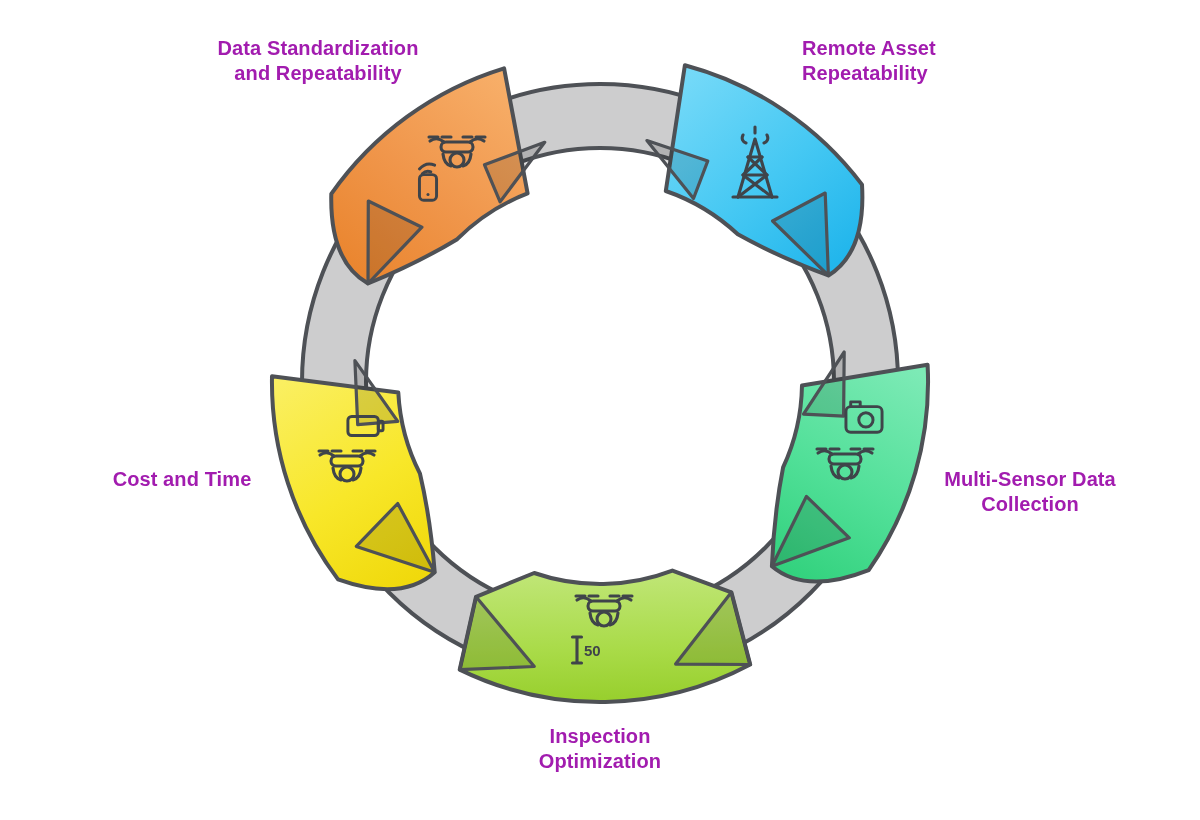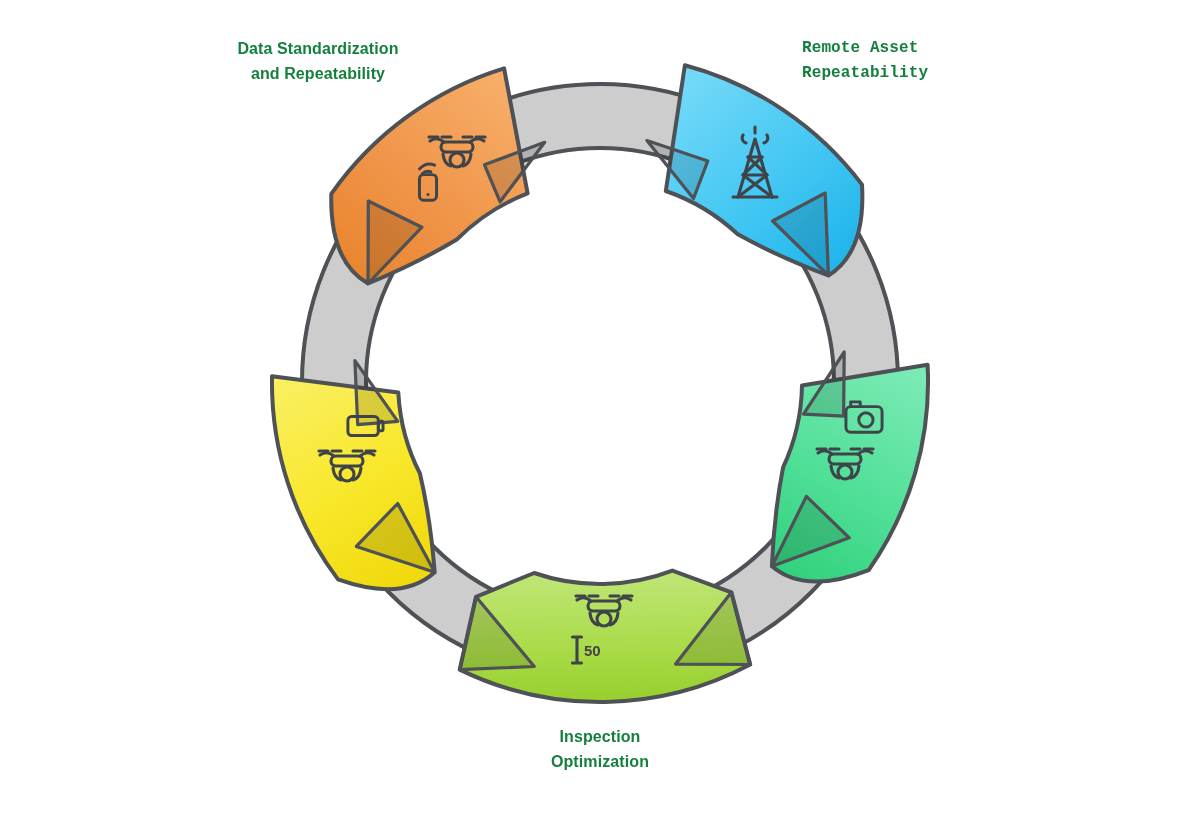--- a/index.html
+++ b/index.html
@@ -6,28 +6,28 @@
   .stage{
     position:relative;
     width:1200px;height:820px;
     background:#ffffff;
     overflow:hidden;
     font-family:"Liberation Sans", sans-serif;
   }
   .stage svg{position:absolute;left:0;top:0;}
   .seg-label{
     position:absolute;
-    font-size:16px;
+    font-size:20px;
     font-weight:bold;
     line-height:25px;
-    color:#15803d;
+    color:#a21caf;
     letter-spacing:0.1px;
   }
   .seg-label.center{text-align:center;}
-  .seg-label.left{text-align:left;font-family:Liberation Mono, monospace;}
+  .seg-label.left{text-align:left;}
   .lbl-1{left:198px;top:36px;width:240px;}
   .lbl-2{left:802px;top:36px;width:220px;}
   .lbl-3{left:915px;top:467px;width:230px;}
   .lbl-4{left:485px;top:724px;width:230px;}
   .lbl-5{left:67px;top:467px;width:230px;}
 </style>
 </head>
 <body>
 
 <div class="stage">
@@ -150,19 +150,24 @@
   </svg>
 
   <div class="seg-label center lbl-1">
     <div>Data Standardization</div>
     <div>and Repeatability</div>
   </div>
   <div class="seg-label left lbl-2">
     <div>Remote Asset</div>
     <div>Repeatability</div>
   </div>
+  <div class="seg-label center lbl-3">
+    <div>Multi-Sensor Data</div>
+    <div>Collection</div>
+  </div>
   <div class="seg-label center lbl-4">
     <div>Inspection</div>
     <div>Optimization</div>
   </div>
   <div class="seg-label center lbl-5">
+    <div>Cost and Time</div>
   </div>
 </div>
 
 </body></html>

